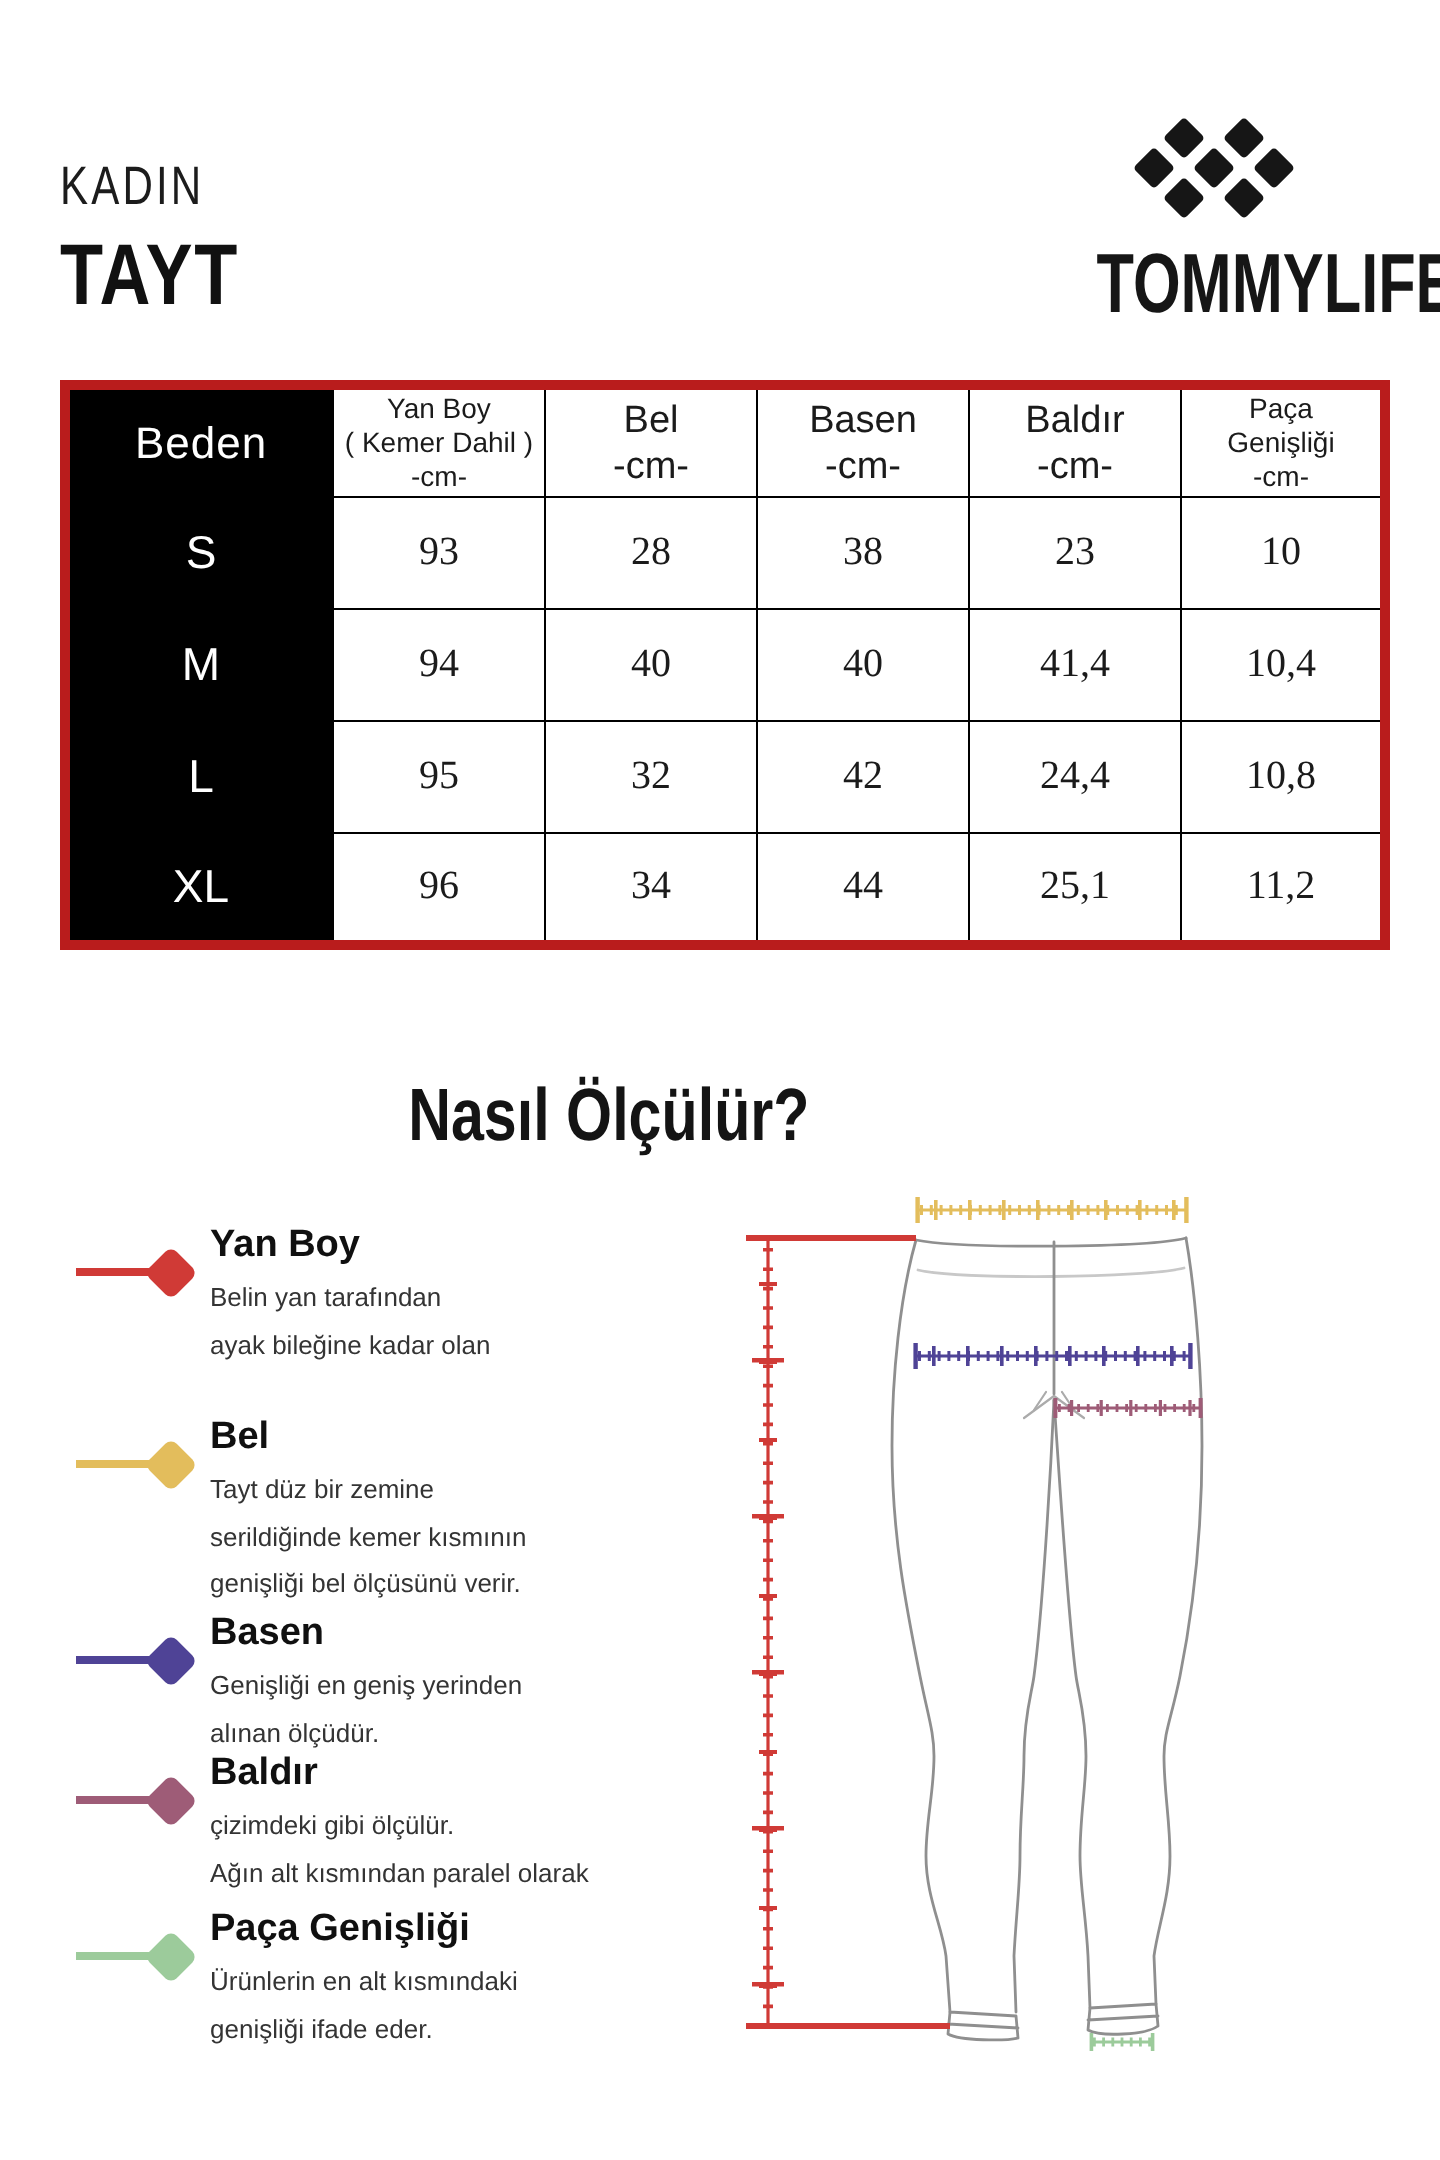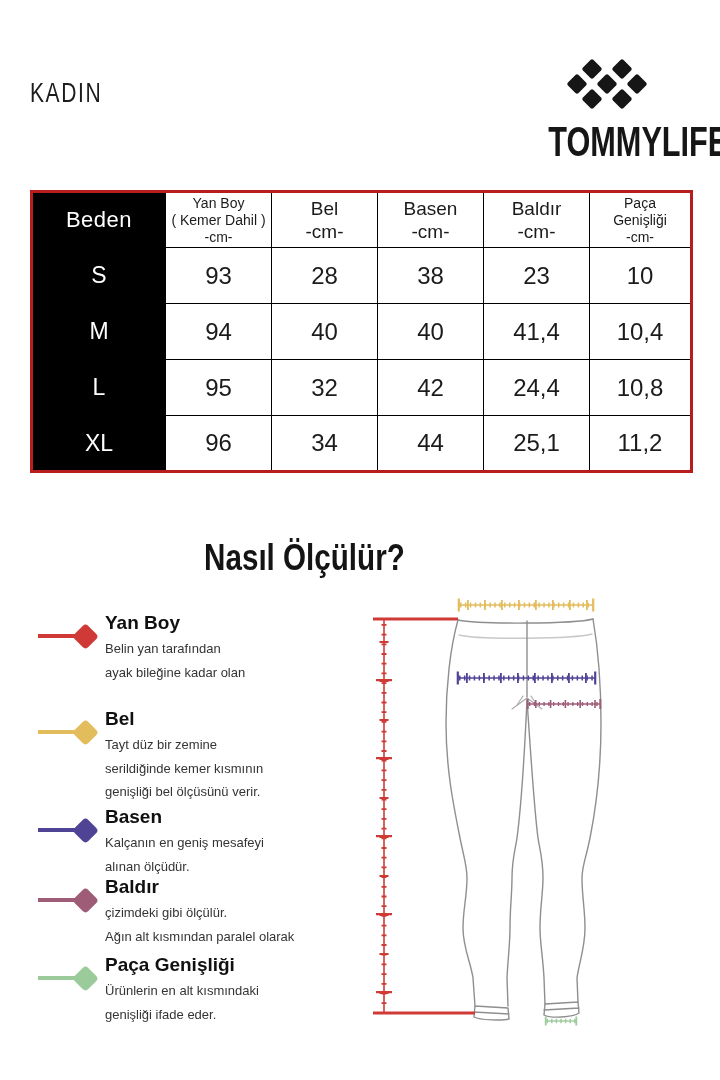--- a/index.html
+++ b/index.html
@@ -17,26 +17,26 @@
   .brand { position:absolute; left:515px; top:56px; width:184px; text-align:left; }
   .brand svg { display:block; margin:0 auto; }
   .brand-word { display:inline-block; font-size:42px; font-weight:800; letter-spacing:0px;
                 transform:scaleX(.73); transform-origin:center; color:#161616; margin-top:4px; white-space:nowrap; }
 
   
   table.size-table { position:absolute; left:30px; top:190px; width:660px; height:280px;
                      border-collapse:collapse; table-layout:fixed; }
   .size-table td, .size-table th { border:1.5px solid #000; text-align:center; vertical-align:middle;
                                    font-weight:400; color:#1b1b1b; background:#fff; }
-  table.size-table { border:3px solid #b91c1c; }
+  table.size-table { border:5px solid #b91c1c; }
   .size-table .size-col { background:#000; color:#fff; }
   .size-table th.c0 { font-size:22px; letter-spacing:.5px; }
   .size-table th .hl-sm { font-size:14px; line-height:17px; }
   .size-table th .hl-md { font-size:19px; line-height:23px; }
-  .size-table td.val { font-size:24px; }
+  .size-table td.val { font-size:20px;font-family:Liberation Serif, serif; }
   .size-table td.size-lbl { font-size:23px; }
 
   
   .howto-title { position:absolute; left:0; top:537px; width:608px; text-align:center; }
   .howto-title span { display:inline-block; font-size:37px; font-weight:700; color:#141414;
                       transform:scaleX(.8); transform-origin:center; letter-spacing:0px; }
 
   .legend-item { position:absolute; left:38px; display:flex; align-items:flex-start; width:340px; }
   .legend-marker { position:relative; flex:0 0 67px; height:28px; margin-top:12px; }
   .marker-line { position:absolute; left:0; top:50%; margin-top:-2px; width:40px; height:3.5px; }
@@ -54,20 +54,21 @@
   
   .diagram { position:absolute; left:360px; top:588px; }
 </style>
 </head>
 <body>
 
 <div class="page">
 
   <div class="hdr-left">
     <div class="row"><span class="kadin">KADIN</span></div>
+    <div class="row"><span class="tayt">TAYT</span></div>
   </div>
 
   <div class="brand">
     <svg width="90" height="58" viewBox="0 0 90 58">
       <g fill="#161616">
         <rect x="-7.5" y="-7.5" width="15" height="15" rx="2.2" transform="translate(30,13) rotate(45)"></rect>
         <rect x="-7.5" y="-7.5" width="15" height="15" rx="2.2" transform="translate(60,13) rotate(45)"></rect>
         <rect x="-7.5" y="-7.5" width="15" height="15" rx="2.2" transform="translate(15,28) rotate(45)"></rect>
         <rect x="-7.5" y="-7.5" width="15" height="15" rx="2.2" transform="translate(45,28) rotate(45)"></rect>
         <rect x="-7.5" y="-7.5" width="15" height="15" rx="2.2" transform="translate(75,28) rotate(45)"></rect>
@@ -182,21 +183,21 @@
   </div>
 
   <div class="legend-item" style="top:804px">
     <div class="legend-marker">
       <span class="marker-line c-purple"></span>
       <span class="marker-diamond c-purple"></span>
     </div>
     <div class="legend-text">
       <div class="legend-name">Basen</div>
       <div class="legend-desc">
-        <div>Kalçanın en geniş mesafeyi</div>
+        <div>Genişliği en geniş yerinden</div>
         <div>alınan ölçüdür.</div>
       </div>
     </div>
   </div>
 
   <div class="legend-item" style="top:874px">
     <div class="legend-marker">
       <span class="marker-line c-mauve"></span>
       <span class="marker-diamond c-mauve"></span>
     </div>

